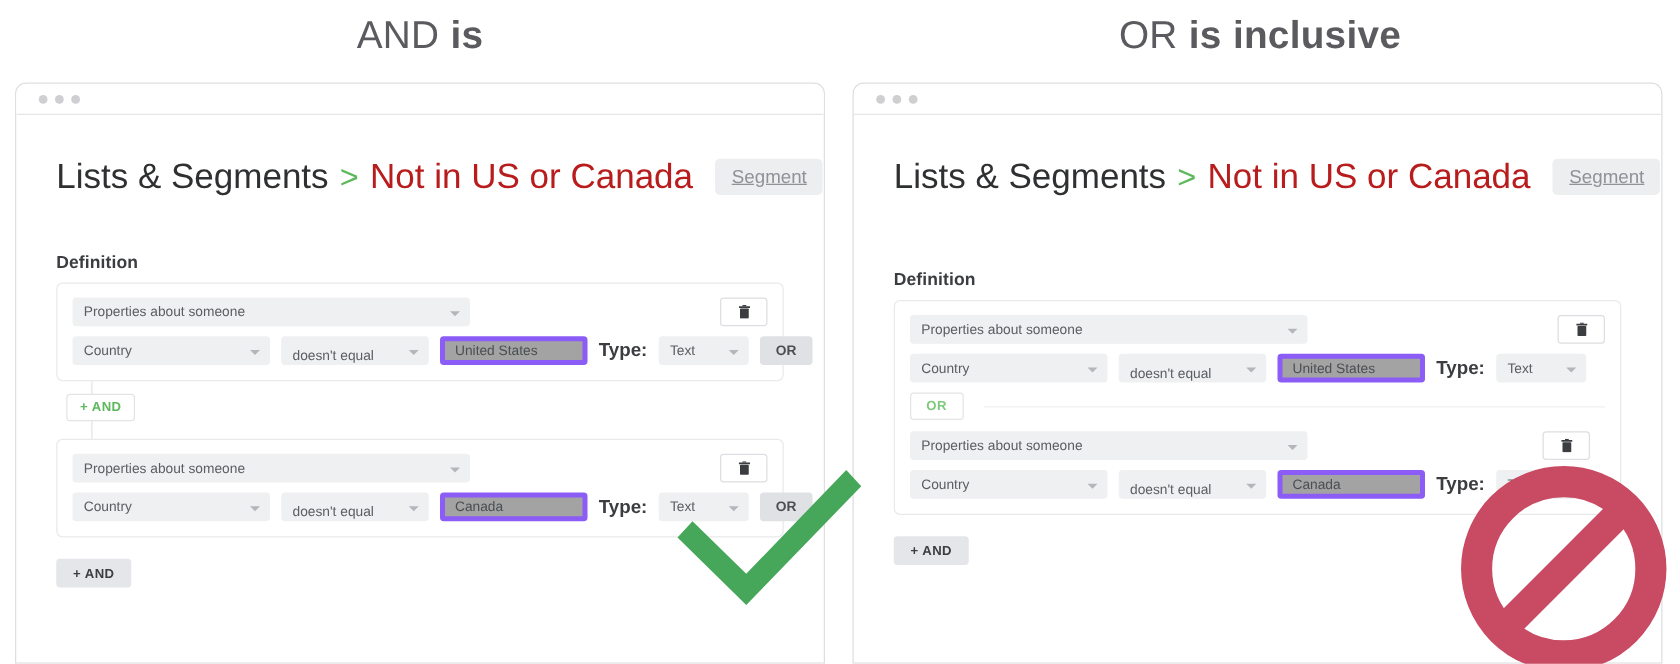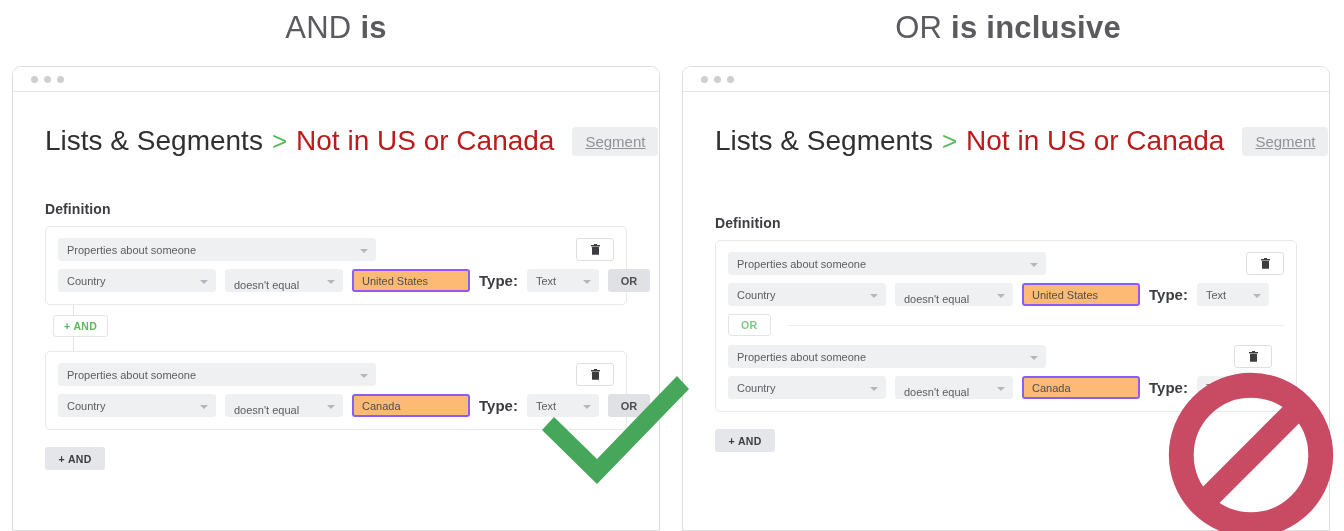--- a/index.html
+++ b/index.html
@@ -89,21 +89,21 @@
     border-left: 4px solid transparent;
     border-right: 4px solid transparent;
     border-top: 4px solid #b3b6ba;
   }
   .sel-wide    { width: 318px; }
   .sel-country { width: 158px; text-align: right; }
   .sel-op      { width: 118px; align-items: flex-end; }
   .sel-type    { width: 72px; }
 
   .txt {
-    background: #fdba74; border: 2px solid #8b5cf6; border-radius: 3px;
+    background: #a3a3a3; border: 4px solid #8b5cf6; border-radius: 3px;
     height: 23px; display: flex; align-items: center;
     padding: 0 8px; font-size: 11px; color: #4b4e52;
     width: 118px; flex: none;
   }
   .type-label { font-size: 15px; font-weight: 700; color: #3b3d40; flex: none; }
 
   .btn-or-gray {
     background: #dfe1e4; border-radius: 3px; height: 23px; width: 42px;
     display: flex; align-items: center; justify-content: center;
     font-size: 11px; font-weight: 700; color: #4b4e52; flex: none;

